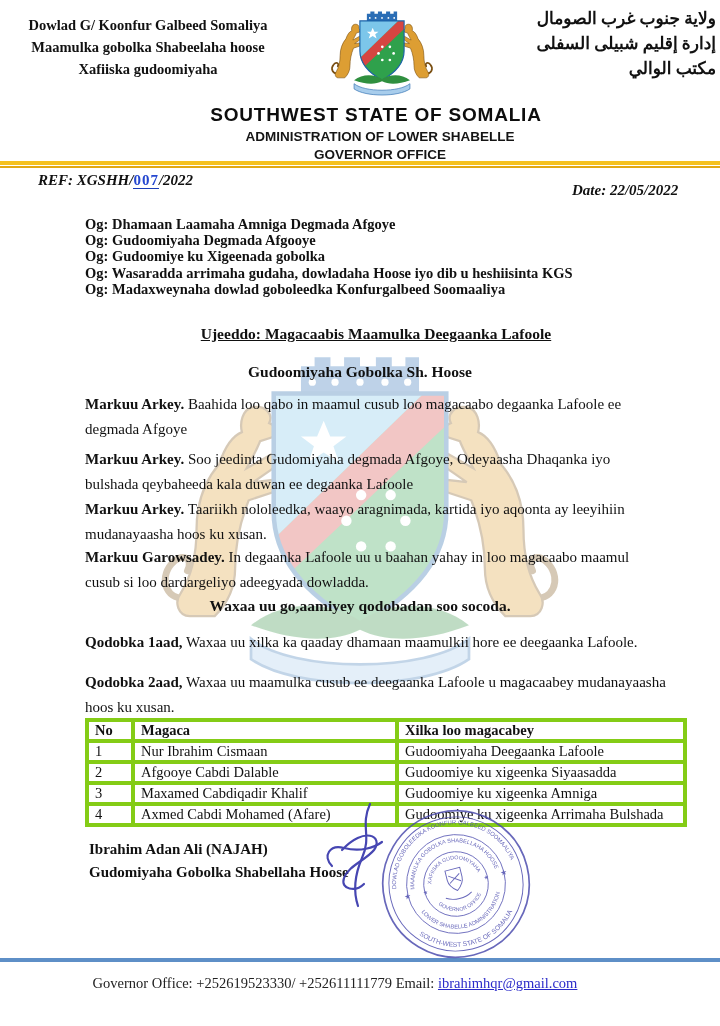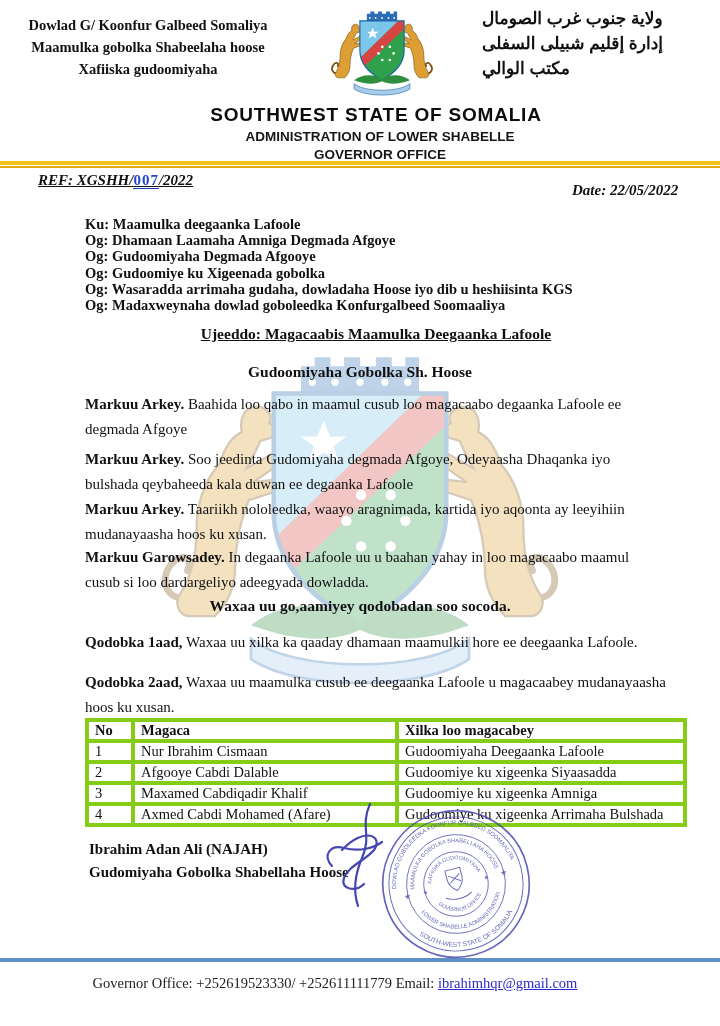--- a/index.html
+++ b/index.html
@@ -4,29 +4,29 @@
 <style>
   html,body{margin:0;padding:0;background:#e8e8e6;}
   .page{position:relative;width:720px;height:1026px;background:#ffffff;overflow:hidden;
         font-family:"Liberation Serif", serif;color:#111;}
   .abs{position:absolute;}
   .z1{z-index:2;}
   
   .hdr-left{left:12px;top:14px;width:272px;text-align:center;font-weight:bold;
             font-size:14.5px;line-height:22px;}
   .hdr-emblem{left:318px;top:3px;width:128px;height:102px;}
-  .hdr-arabic{right:4px;top:6px;width:234px;text-align:left;direction:rtl;
-              font-family:Liberation Sans, sans-serif;font-weight:bold;font-size:17px;line-height:25px;}
+  .hdr-arabic{right:4px;top:6px;width:234px;text-align:right;direction:rtl;
+              font-family:Liberation Serif, serif;font-weight:bold;font-size:17px;line-height:25px;}
   .title-block{left:16px;top:104px;width:720px;text-align:center;font-family:"Liberation Sans", sans-serif;}
   .title-main{font-size:19px;font-weight:800;letter-spacing:.8px;color:#0d0d0d;}
   .title-sub{font-size:13.5px;font-weight:bold;margin-top:3px;color:#151515;padding-left:8px;}
   .rule-gold{left:0;top:161px;width:720px;height:8px;
              background:linear-gradient(#f5c11e 0 4px,#ffffff 4px 5px,#e3a812 5px 7px,#fff 7px 8px);}
   
-  .ref-line{left:38px;top:172px;font-size:15px;font-weight:bold;font-style:italic;text-decoration:underline;}
+  .ref-line{left:38px;top:172px;font-size:15px;font-weight:bold;font-style:italic;}
   .ref-num{color:#2547d0;border-bottom:1.6px solid #1a3db8;font-style:normal;letter-spacing:1px;}
   .date-line{left:572px;top:182px;font-size:15px;font-weight:bold;font-style:italic;}
   
   .recipients{left:85px;top:216px;width:600px;font-weight:bold;font-size:14.5px;line-height:16.2px;}
   
   .subject{left:0;top:325px;width:720px;text-align:center;font-weight:bold;font-size:15.5px;
            text-decoration:underline;margin-left:16px;}
   .salutation{left:0;top:363px;width:720px;text-align:center;font-weight:bold;font-size:15.5px;}
   .decision{left:0;top:597px;width:720px;text-align:center;font-weight:bold;font-size:15.5px;}
   
@@ -129,21 +129,20 @@
     <div class="title-sub">ADMINISTRATION OF LOWER SHABELLE</div>
     <div class="title-sub">GOVERNOR OFFICE</div>
   </div>
 
   <div class="abs z1 rule-gold"></div>
 
   <div class="abs z1 ref-line"><span>REF: XGSHH/</span><span class="ref-num">007</span><span>/2022</span></div>
   <div class="abs z1 date-line">Date: 22/05/2022</div>
 
   <div class="abs z1 recipients">
-    <div>Ku: Maamulka deegaanka Lafoole</div>
     <div>Og: Dhamaan Laamaha Amniga Degmada Afgoye</div>
     <div>Og: Gudoomiyaha Degmada Afgooye</div>
     <div>Og: Gudoomiye ku Xigeenada gobolka</div>
     <div>Og: Wasaradda arrimaha gudaha, dowladaha Hoose iyo dib u heshiisinta KGS</div>
     <div>Og: Madaxweynaha dowlad goboleedka Konfurgalbeed Soomaaliya</div>
   </div>
 
   <div class="abs z1 subject">Ujeeddo: Magacaabis Maamulka Deegaanka Lafoole</div>
   <div class="abs z1 salutation">Gudoomiyaha Gobolka Sh. Hoose</div>
 

